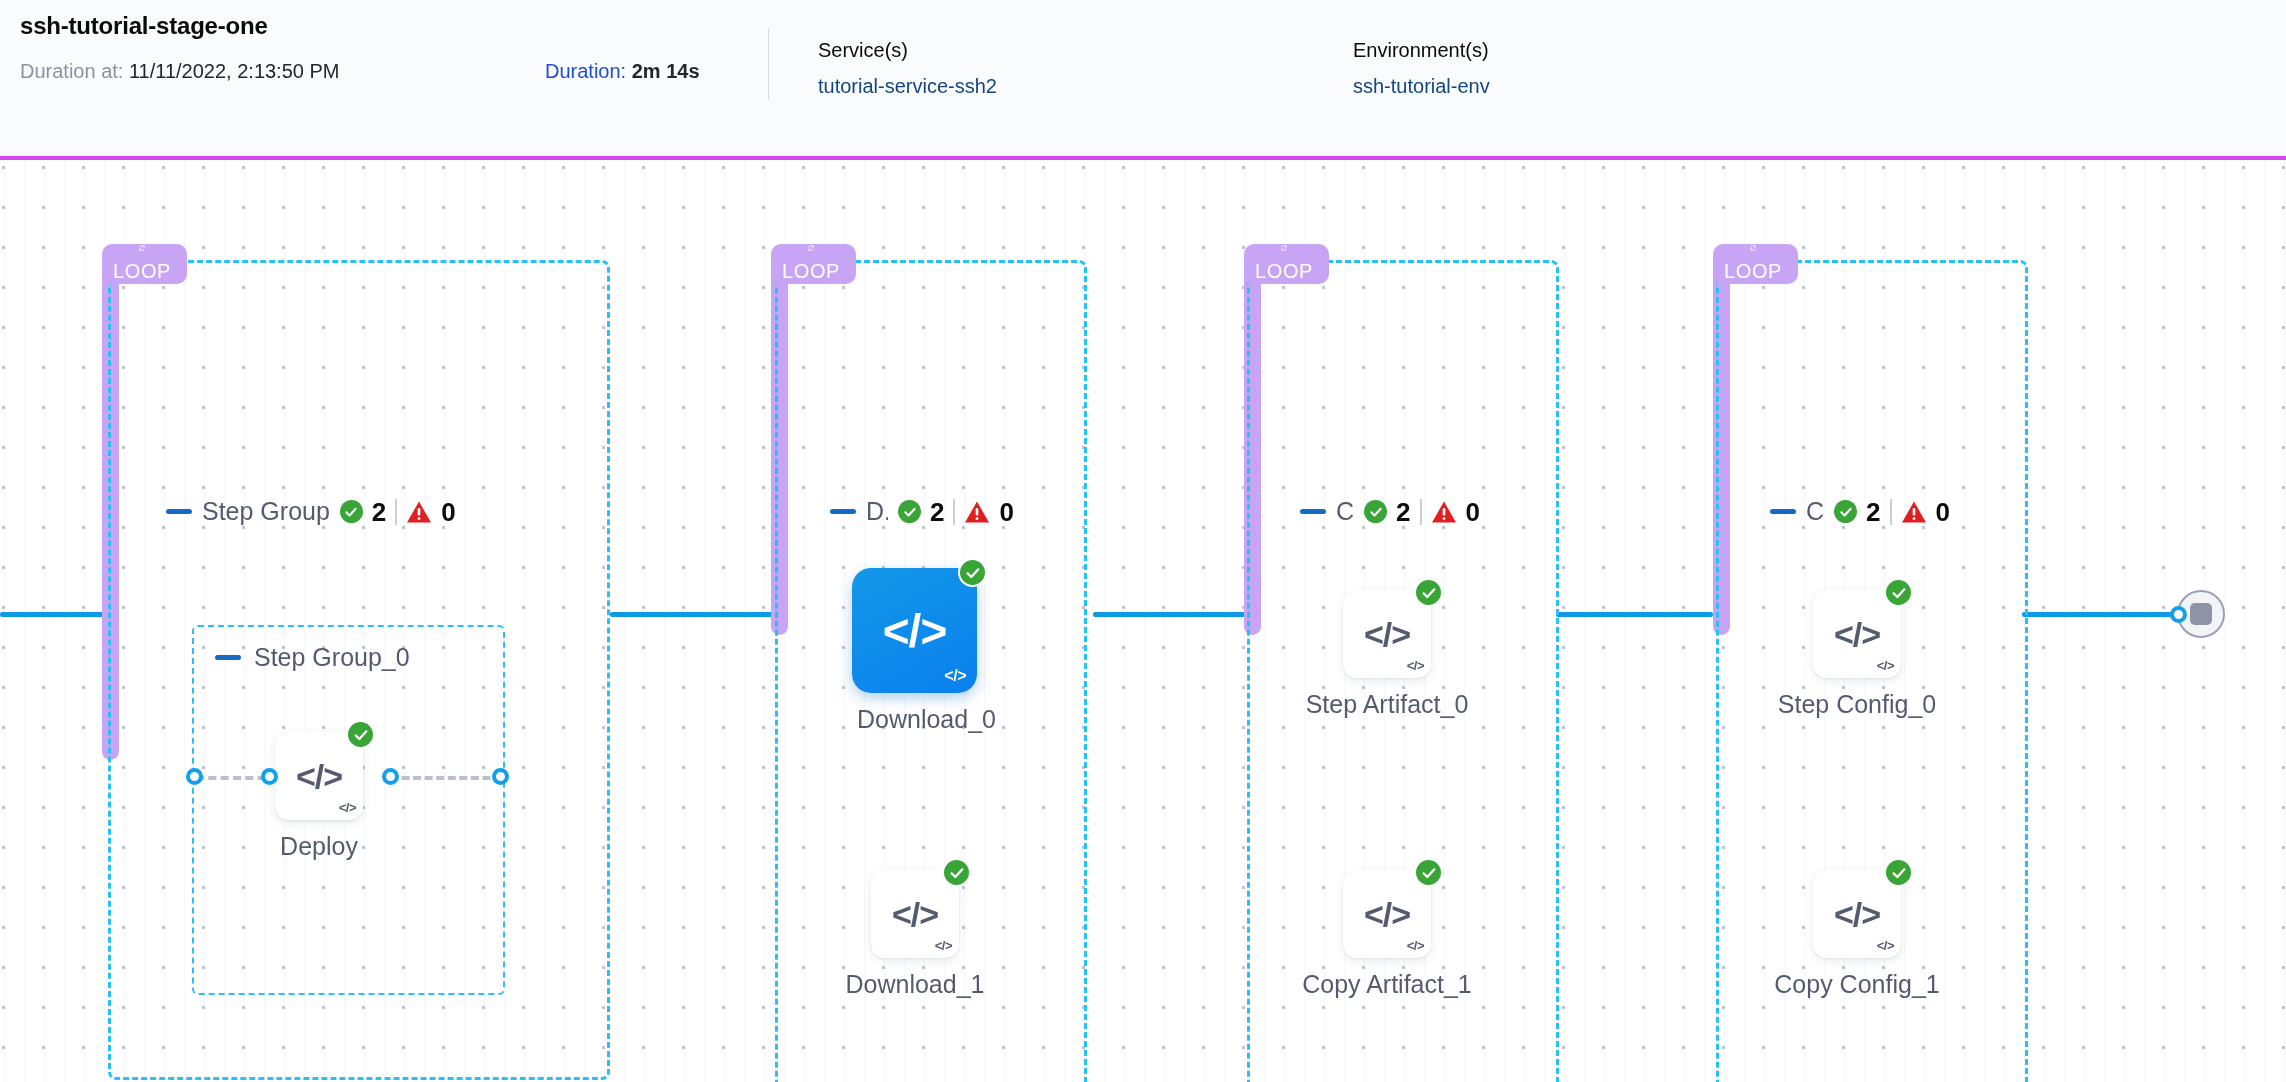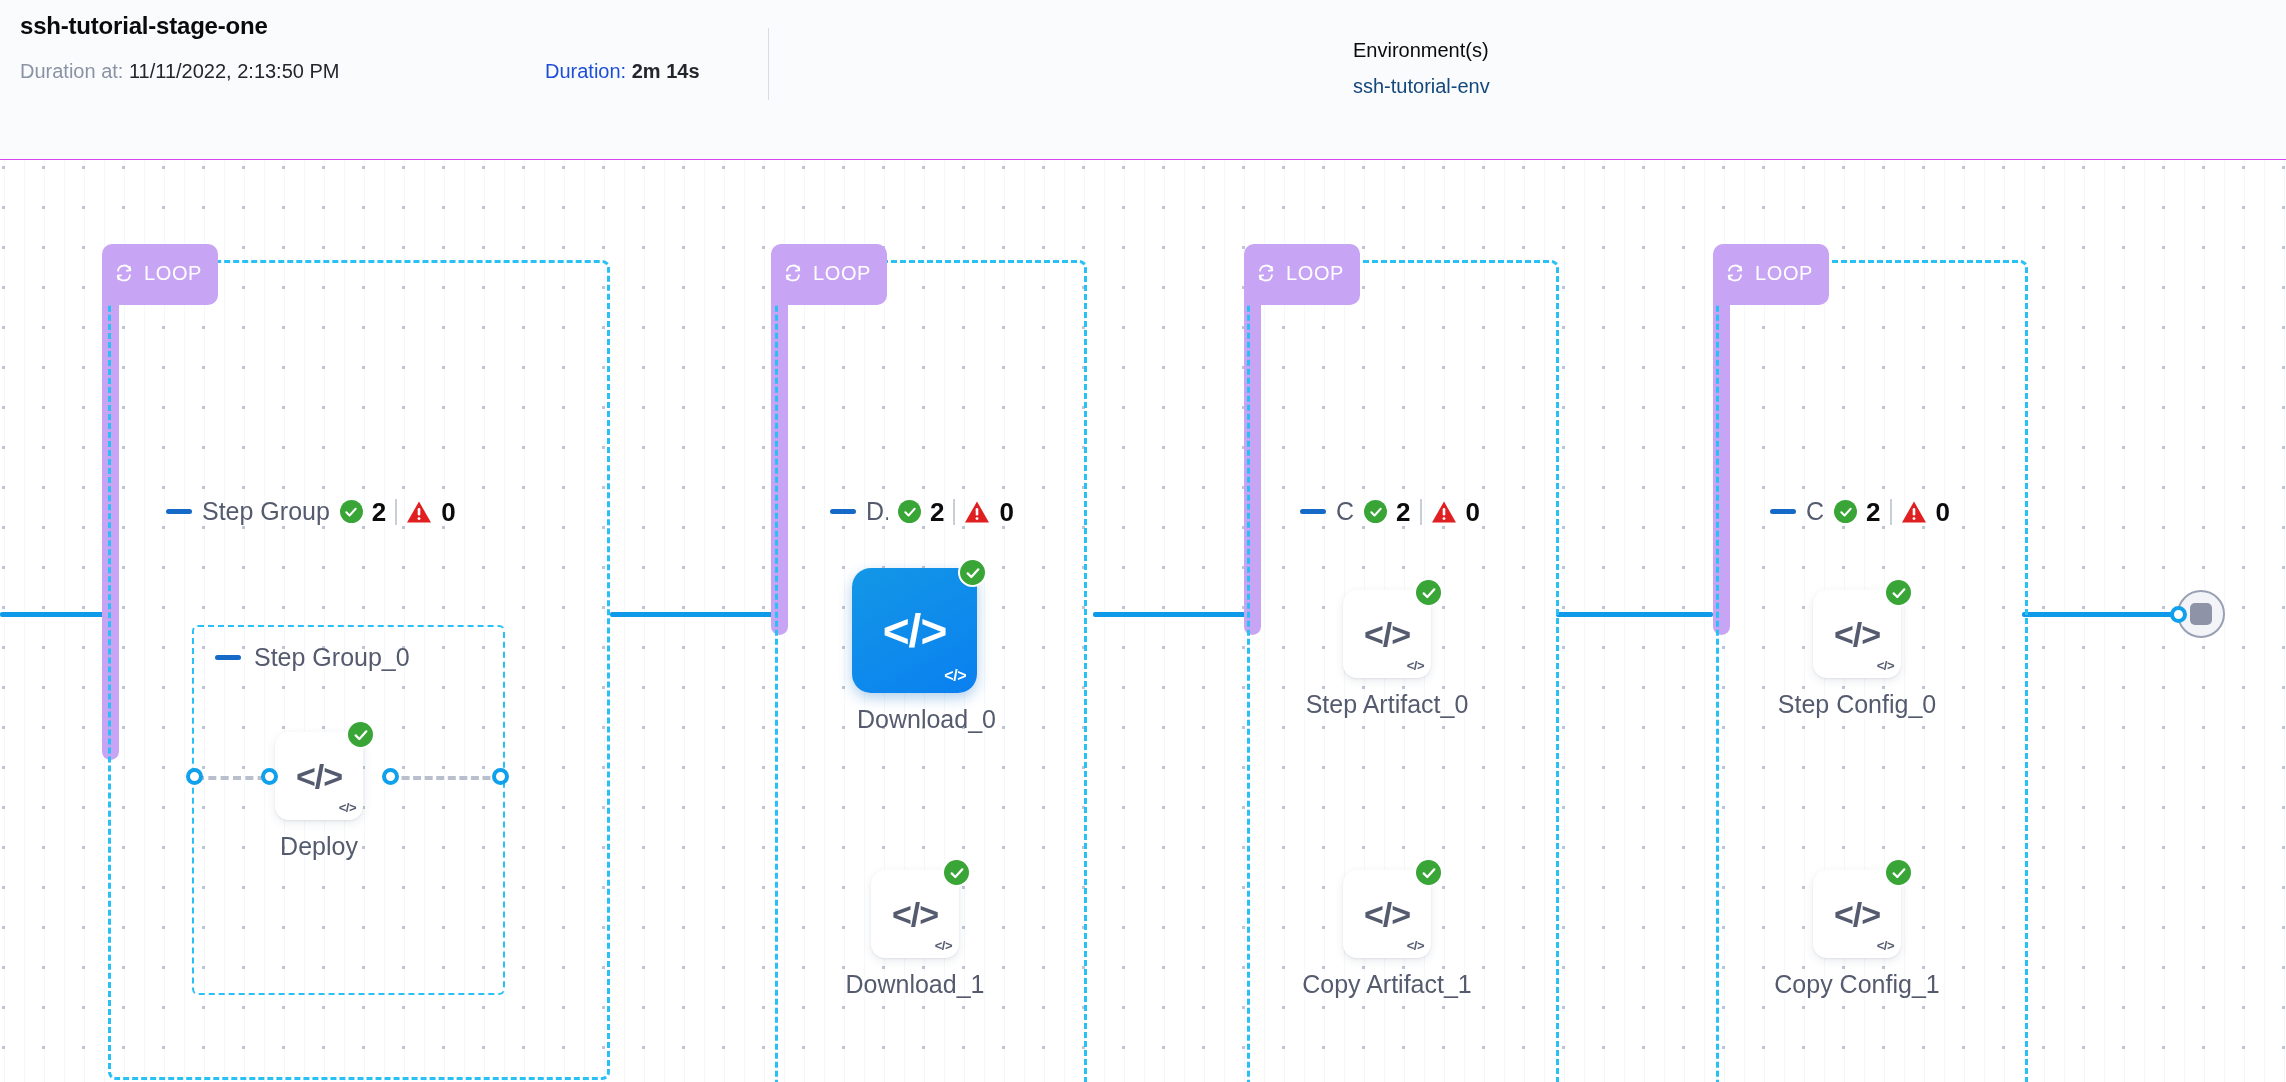--- a/index.html
+++ b/index.html
@@ -8,21 +8,21 @@
     font-family: "Liberation Sans", sans-serif;
     background: #ffffff;
     overflow: hidden;
   }
 
   
   #header {
     position: absolute; left: 0; top: 0;
     width: 2286px; height: 160px;
     background: #fafbfc;
-    border-bottom: 1px solid #d946ef;
+    border-bottom: 4px solid #d946ef;
   }
   #stage-title {
     position: absolute; left: 20px; top: 12px;
     font-size: 24px; font-weight: bold; color: #0b0b0d;
     letter-spacing: -0.2px;
   }
   #started-row { position: absolute; left: 20px; top: 60px; font-size: 20px; white-space: nowrap; }
   #started-label { color: #8a93a5; }
   #started-value { color: #22272e; margin-top: 32px; }
   #duration-row { position: absolute; left: 545px; top: 60px; font-size: 20px; white-space: nowrap; }
@@ -64,24 +64,25 @@
 
   
   .loop-col { position: absolute; }
   .loop-bar {
     position: absolute; left: 0; top: 16px;
     width: 17px; border-radius: 9px 9px 9px 9px;
     background: #c7a4f4;
   }
   .loop-badge {
     position: absolute; left: 0; top: 0;
-    height: 61px; padding: 0 16px 3px 11px;
+    height: 40px; padding: 0 16px 3px 11px;
     background: #c7a4f4; border-radius: 10px 10px 10px 0;
     display: flex; align-items: center; gap: 9px;
     z-index: 4;
+    flex-direction: column;
   }
   .loop-badge-text {
     font-size: 20px; color: #ffffff; letter-spacing: 0.6px; line-height: 1;
   }
   .loop-icon { width: 22px; height: 22px; display: block; }
 
   .group-box {
     position: absolute;
     border: 3px dashed #29c0f6;
     border-radius: 8px;
@@ -191,20 +192,24 @@
     <span id="started-value">11/11/2022, 2:13:50 PM</span>
   </div>
 
   <div id="duration-row">
     <span id="duration-label">Duration:</span>
     <span id="duration-value">2m 14s</span>
   </div>
 
   <div id="hdr-divider"></div>
 
+  <div class="hdr-field" id="field-services">
+    <span class="hdr-field-label">Service(s)</span>
+    <span class="hdr-field-value">tutorial-service-ssh2</span>
+  </div>
 
   <div class="hdr-field" id="field-envs">
     <span class="hdr-field-label">Environment(s)</span>
     <span class="hdr-field-value">ssh-tutorial-env</span>
   </div>
 </div>
 
 <div id="canvas">
 
   <div class="edge" style="left:0px; top:452px; width:104px;"></div>

